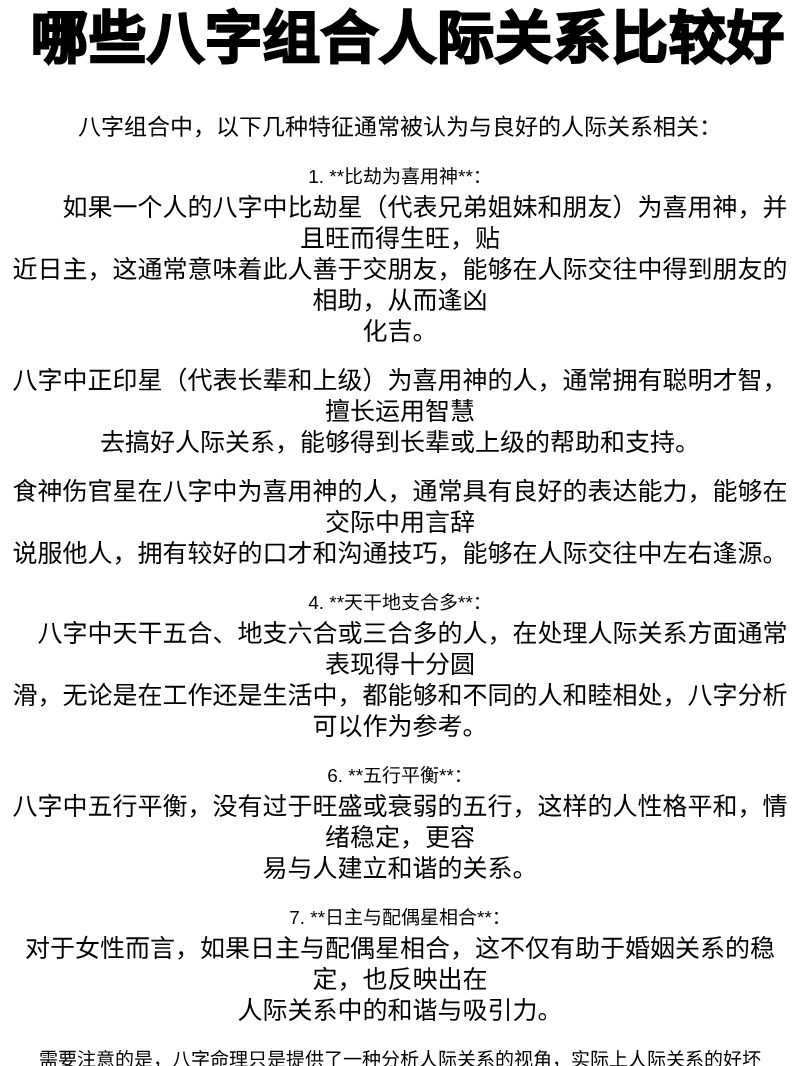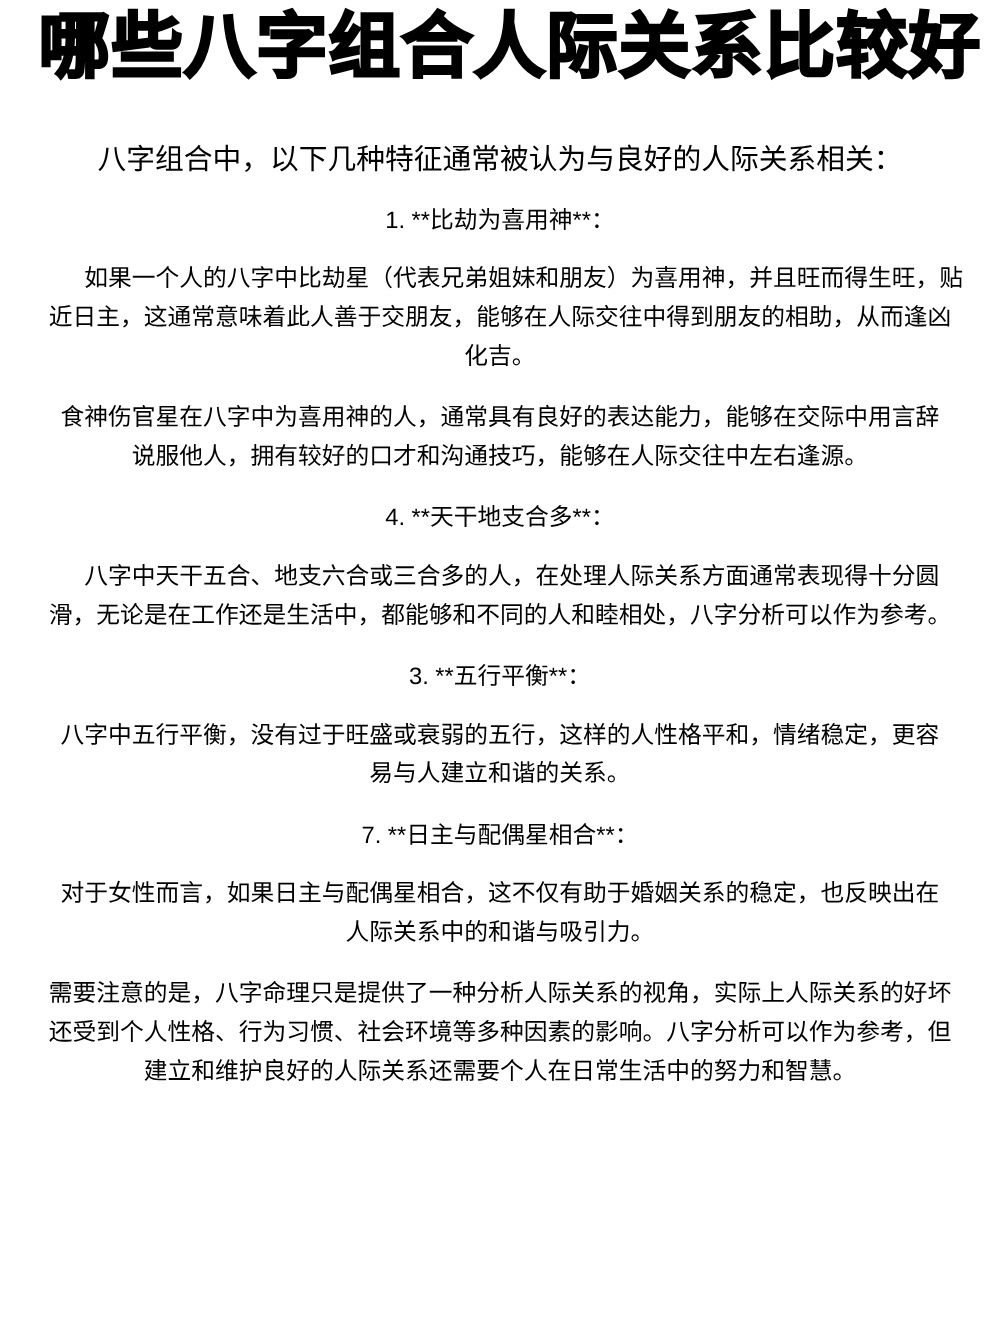--- a/index.html
+++ b/index.html
@@ -38,22 +38,22 @@
     margin: 18px 0 0 0;
     text-align: center;
   }
   .section-heading {
     margin: 0 10px;
     font-size: 19px;
     line-height: 31px;
     font-weight: 400;
   }
   .section-body {
-    margin: 16px 5px;
-    font-size: 19px;
+    margin: 0 5px;
+    font-size: 25px;
     line-height: 31px;
     white-space: pre-line;
   }
   .closing-note {
     margin: 18px 2px 0 2px;
     font-size: 19px;
     line-height: 31px;
     white-space: pre-line;
   }
 </style>
@@ -67,36 +67,38 @@
   <p class="intro">八字组合中，以下几种特征通常被认为与良好的人际关系相关：</p>
 
   <section class="section">
     <p class="section-heading">1. **比劫为喜用神**：</p>
     <p class="section-body">　　如果一个人的八字中比劫星（代表兄弟姐妹和朋友）为喜用神，并且旺而得生旺，贴
 近日主，这通常意味着此人善于交朋友，能够在人际交往中得到朋友的相助，从而逢凶
 化吉。</p>
   </section>
 
   <section class="section">
+    <p class="section-body">八字中正印星（代表长辈和上级）为喜用神的人，通常拥有聪明才智，擅长运用智慧
+去搞好人际关系，能够得到长辈或上级的帮助和支持。</p>
   </section>
 
   <section class="section">
     <p class="section-body">食神伤官星在八字中为喜用神的人，通常具有良好的表达能力，能够在交际中用言辞
 说服他人，拥有较好的口才和沟通技巧，能够在人际交往中左右逢源。</p>
   </section>
 
   <section class="section">
     <p class="section-heading">4. **天干地支合多**：</p>
     <p class="section-body">　八字中天干五合、地支六合或三合多的人，在处理人际关系方面通常表现得十分圆
 滑，无论是在工作还是生活中，都能够和不同的人和睦相处，八字分析可以作为参考。</p>
   </section>
 
 
   <section class="section">
-    <p class="section-heading">3. **五行平衡**：</p>
+    <p class="section-heading">6. **五行平衡**：</p>
     <p class="section-body">八字中五行平衡，没有过于旺盛或衰弱的五行，这样的人性格平和，情绪稳定，更容
 易与人建立和谐的关系。</p>
   </section>
 
   <section class="section">
     <p class="section-heading">7. **日主与配偶星相合**：</p>
     <p class="section-body">对于女性而言，如果日主与配偶星相合，这不仅有助于婚姻关系的稳定，也反映出在
 人际关系中的和谐与吸引力。</p>
   </section>
 

